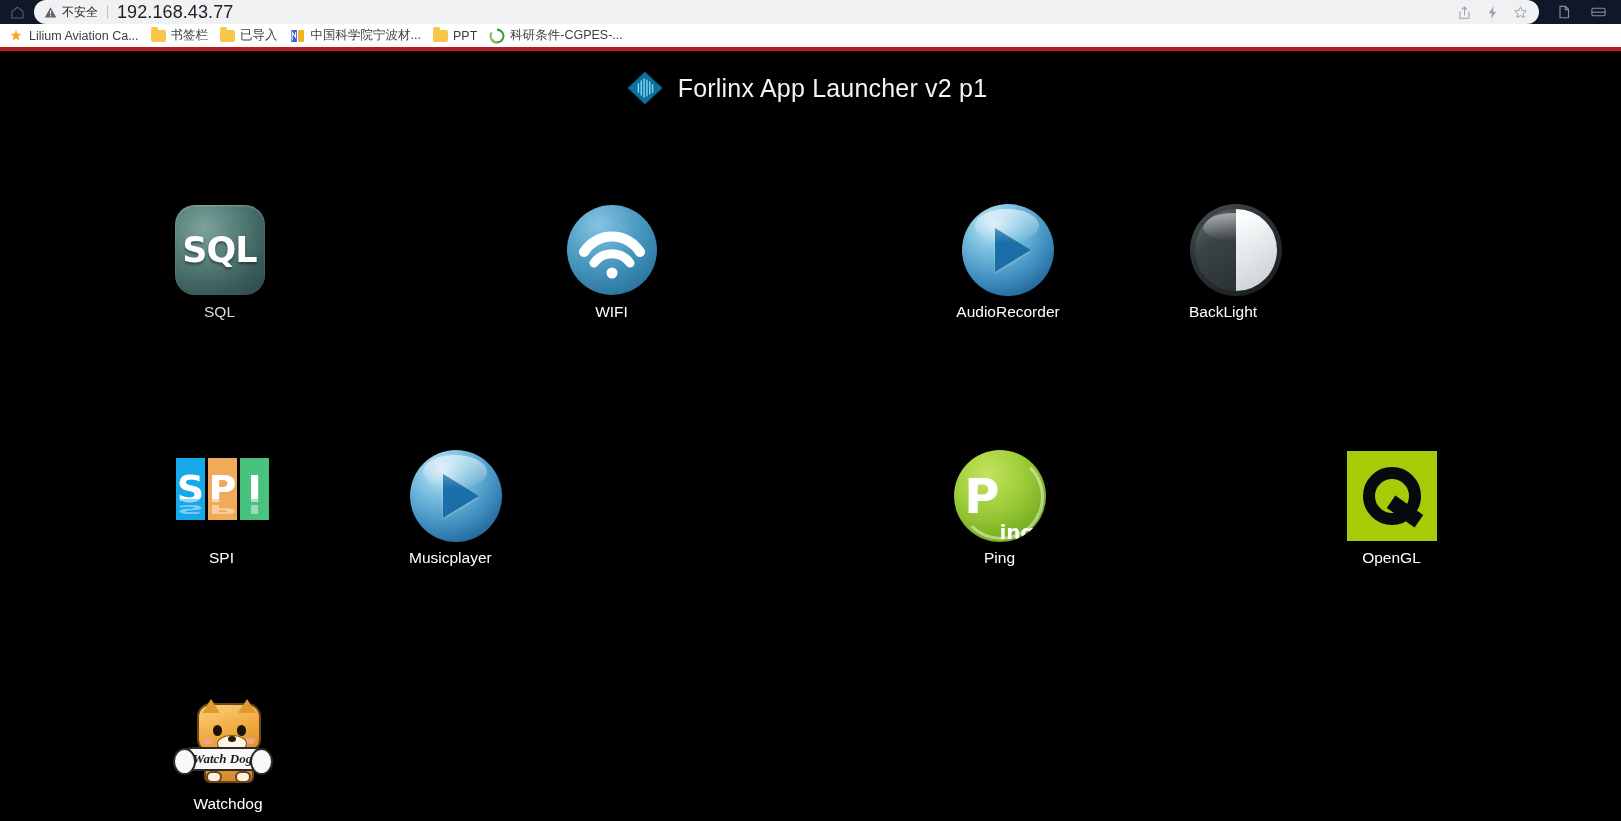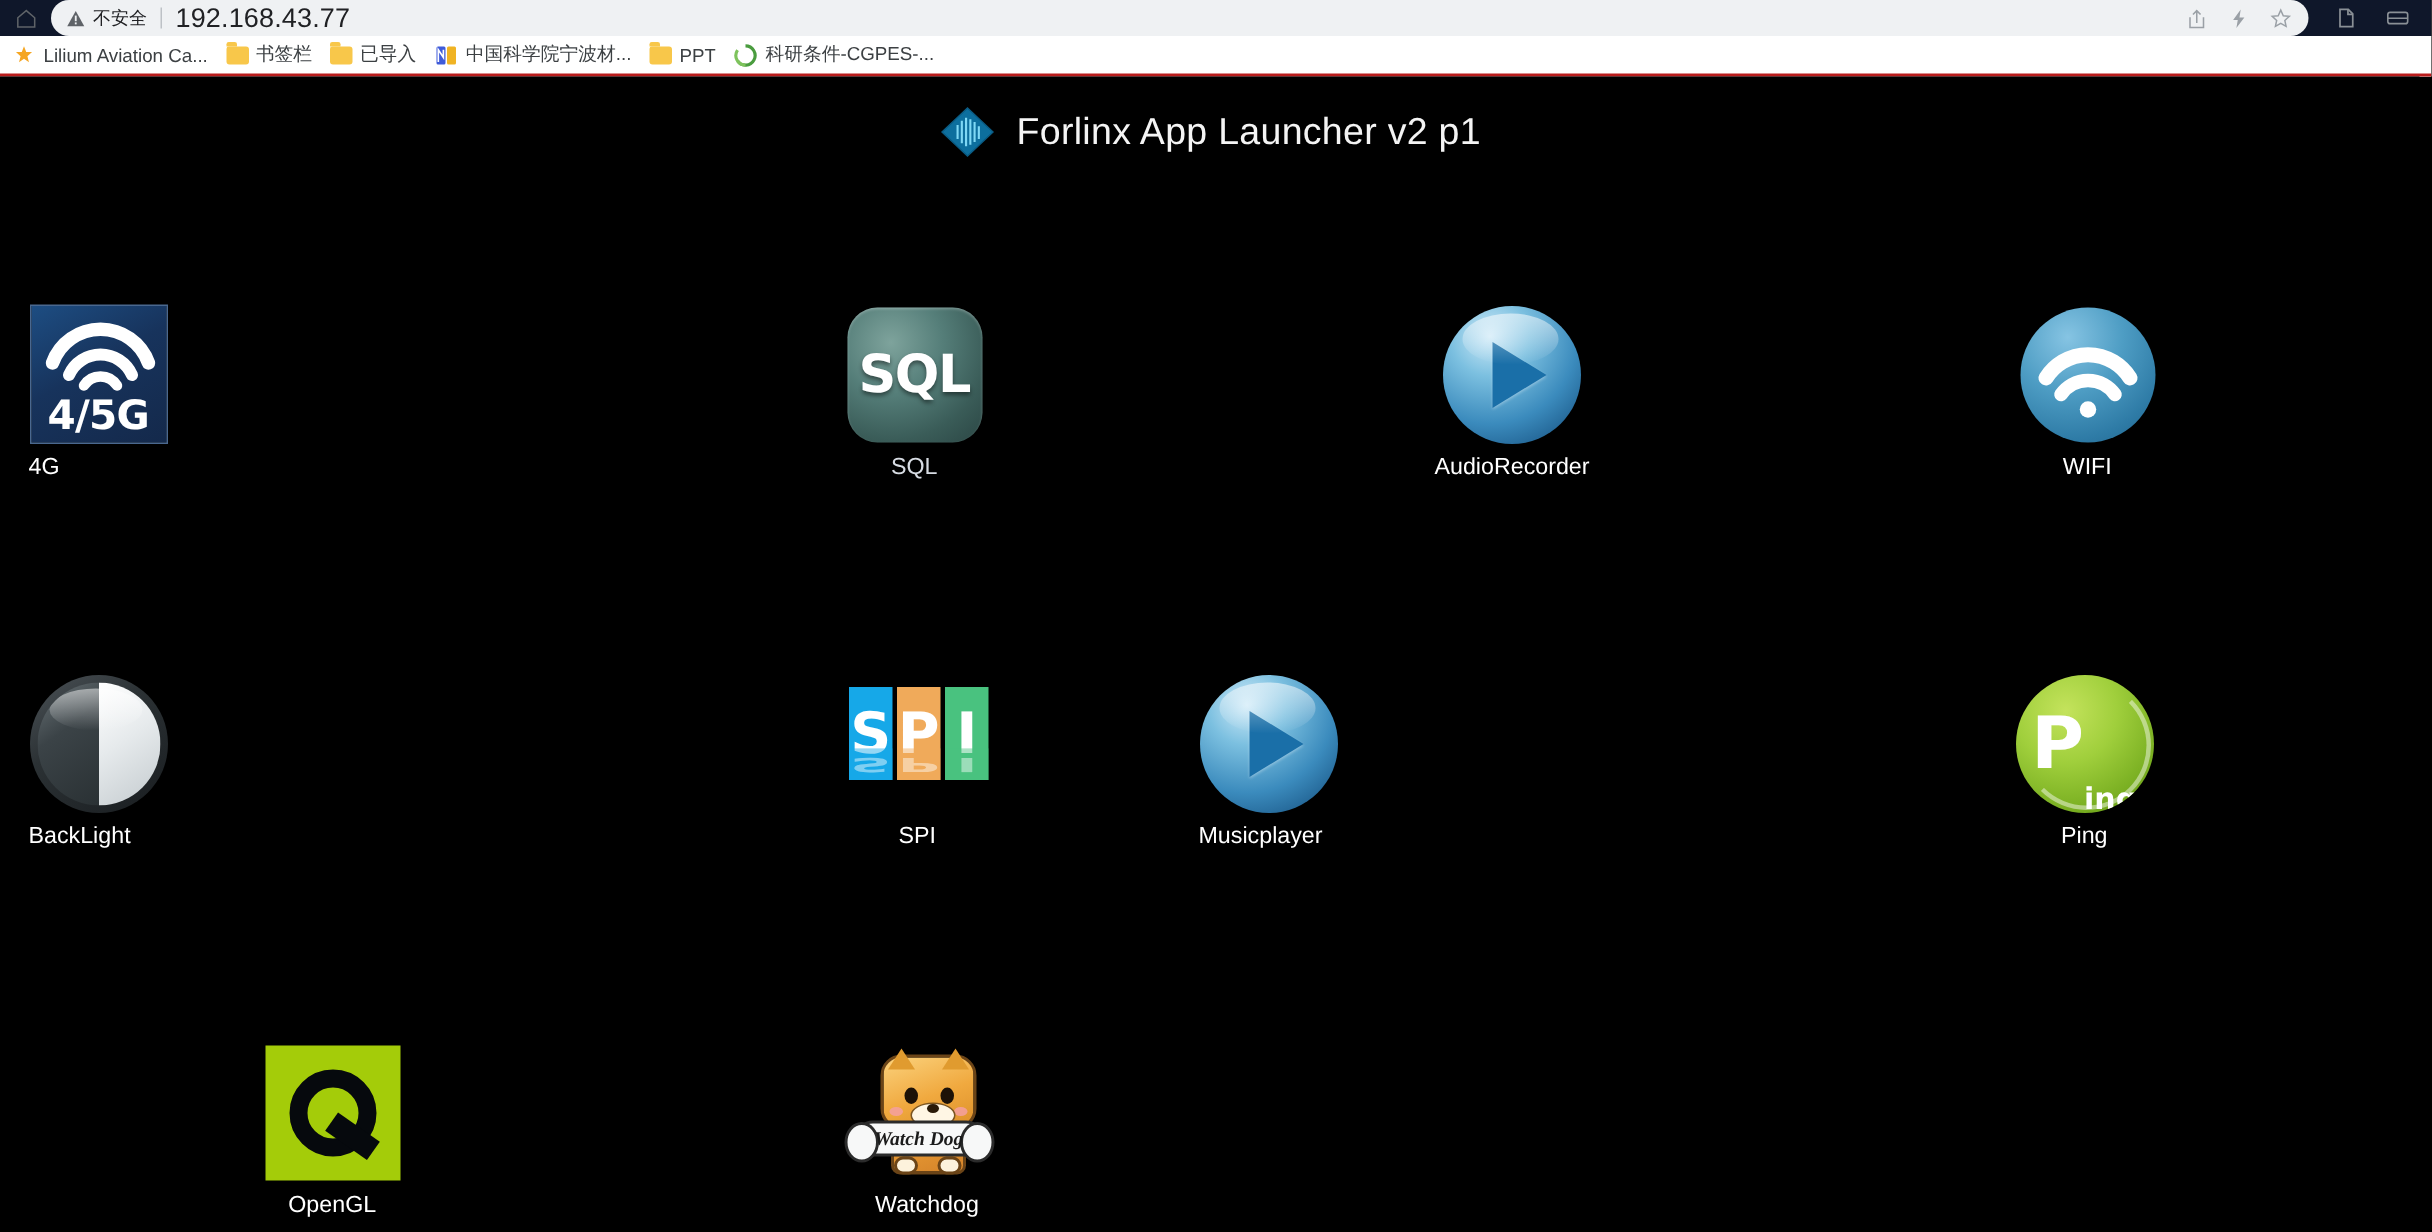--- a/index.html
+++ b/index.html
@@ -99,21 +99,21 @@
     justify-content: center;
   }
 
   
   #bookmarks-bar {
     height: 27px;
     background: #ffffff;
     display: flex;
     align-items: center;
     padding-left: 2px;
-    border-bottom: 2px solid #b91c1c;
+    border-bottom: 4px solid #b91c1c;
   }
 
   .bookmark {
     display: flex;
     align-items: center;
     gap: 5px;
     padding: 3px 6px;
     border-radius: 4px;
     max-width: 180px;
     flex: none;
@@ -635,68 +635,53 @@
       <g stroke="#7fd8f5" stroke-width="1.5">
         <path d="M13 13v10M16 10v16M19 8v20M22 9v18M25 11v14M28 14v9"></path>
       </g>
       <path d="M20 1 38 18 20 35 2 18z" fill="none" stroke="#0a5b83" stroke-width="1"></path>
     </svg>
     <div id="launcher-title">Forlinx App Launcher v2 p1</div>
   </div>
 
   <div id="app-grid">
 
-    <div class="app-cell col0">
-      <div class="app-icon-wrap">
-        <div class="ico-4g">
-          <svg class="wifi-arcs" viewBox="0 0 92 48">
-            <g fill="none" stroke="#ffffff" stroke-linecap="round">
-              <path d="M14 28 A34 34 0 0 1 78 28" stroke-width="9"></path>
-              <path d="M25 36 A23 23 0 0 1 67 36" stroke-width="8"></path>
-              <path d="M35 43 A13 13 0 0 1 57 43" stroke-width="7"></path>
-            </g>
-          </svg>
-          <div class="lbl">4/5G</div>
-        </div>
-      </div>
-      <div class="app-label">4G</div>
-    </div>
 
     <div class="app-cell col1">
       <div class="app-icon-wrap">
         <div class="ico-sql">
           <span>SQL</span>
         </div>
       </div>
       <div class="app-label muted">SQL</div>
-    </div>
-
-    <div class="app-cell col3">
-      <div class="app-icon-wrap">
-        <div class="ico-play">
-          <span class="tri"></span>
-          <span class="gloss"></span>
-        </div>
-      </div>
-      <div class="app-label">AudioRecorder</div>
     </div>
 
     <div class="app-cell col2">
       <div class="app-icon-wrap">
         <div class="ico-wifi">
           <svg viewBox="0 0 90 90" width="90" height="90">
             <g fill="none" stroke="#ffffff" stroke-linecap="round">
               <path d="M17 47 A33 33 0 0 1 73 47" stroke-width="10"></path>
               <path d="M27 58 A22 22 0 0 1 63 58" stroke-width="9"></path>
               <circle cx="45" cy="68" r="5.5" fill="#ffffff" stroke="none"></circle>
             </g>
           </svg>
         </div>
       </div>
       <div class="app-label">WIFI</div>
+    </div>
+
+    <div class="app-cell col3">
+      <div class="app-icon-wrap">
+        <div class="ico-play">
+          <span class="tri"></span>
+          <span class="gloss"></span>
+        </div>
+      </div>
+      <div class="app-label">AudioRecorder</div>
     </div>
 
     <div class="app-cell col0">
       <div class="app-icon-wrap">
         <div class="ico-backlight">
           <div class="inner">
             <div class="half-dark"></div>
             <div class="half-light"></div>
             <div class="sheen"></div>
           </div>

